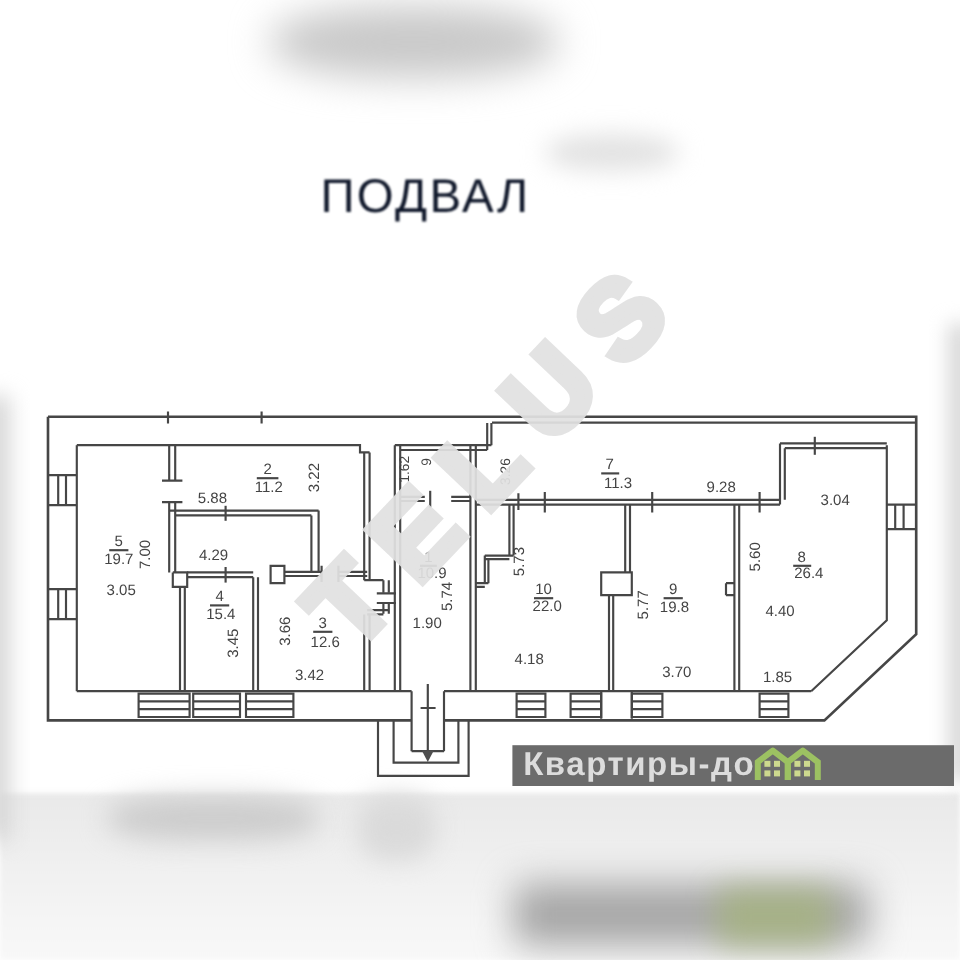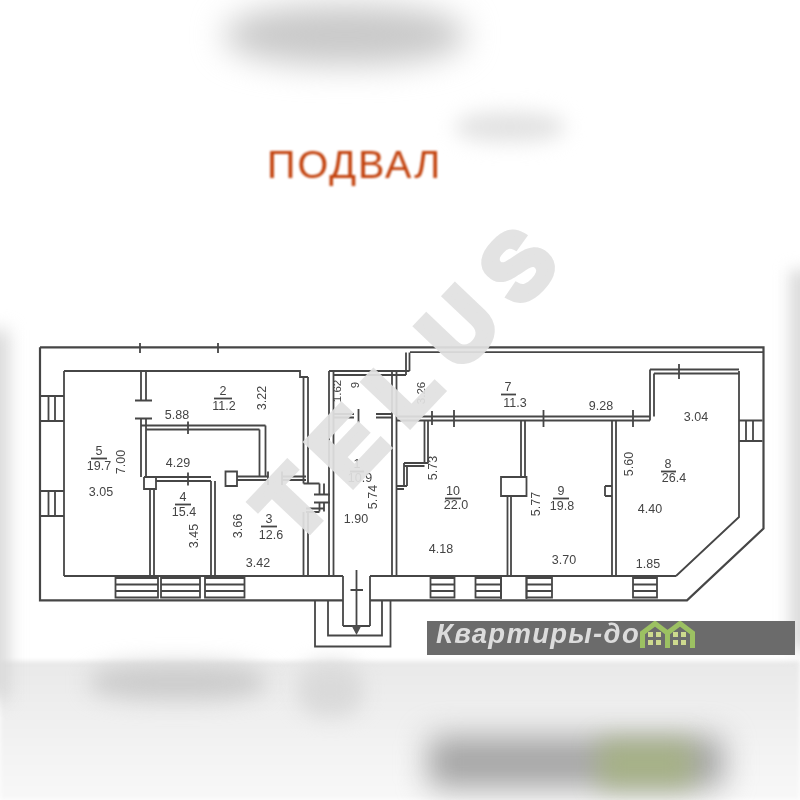--- a/index.html
+++ b/index.html
@@ -1,19 +1,19 @@
 <!DOCTYPE html>
 <html><head>
 <meta charset="utf-8">
 <style>
   html,body{margin:0;padding:0;background:#ffffff;}
   #page{position:relative;width:800px;height:800px;overflow:hidden;background:#ffffff;font-family:"Liberation Sans",sans-serif;}
   .blob{position:absolute;}
-  #title{position:absolute;left:267px;top:142px;font-size:39.5px;color:#c2410c;letter-spacing:2px;filter:blur(0.8px);}
-  #logoband{position:absolute;left:427px;top:621px;width:368px;height:34px;background:#6b6b6b;display:flex;align-items:flex-start;filter:blur(0.3px);font-style:italic;}
+  #title{position:absolute;left:267px;top:142px;font-size:39.5px;color:#0f172a;letter-spacing:2px;filter:blur(0.8px);}
+  #logoband{position:absolute;left:427px;top:621px;width:368px;height:34px;background:#6b6b6b;display:flex;align-items:center;filter:blur(0.3px);}
   #logoband .t{color:#dcdcdc;font-weight:bold;font-size:27.5px;letter-spacing:1.3px;line-height:1;position:relative;top:-1px;}
   svg.layer{position:absolute;left:0;top:0;}
   .w{stroke:#464646;stroke-width:1.8;fill:none;}
   .wt{stroke:#464646;stroke-width:2.2;fill:none;}
   .lbl{fill:#444444;font-family:"Liberation Sans",sans-serif;font-size:12.5px;text-anchor:middle;}
   .lbs{fill:#444444;font-family:"Liberation Sans",sans-serif;font-size:11.5px;text-anchor:middle;}
 </style>
 </head>
 <body>
 <div id="page">

